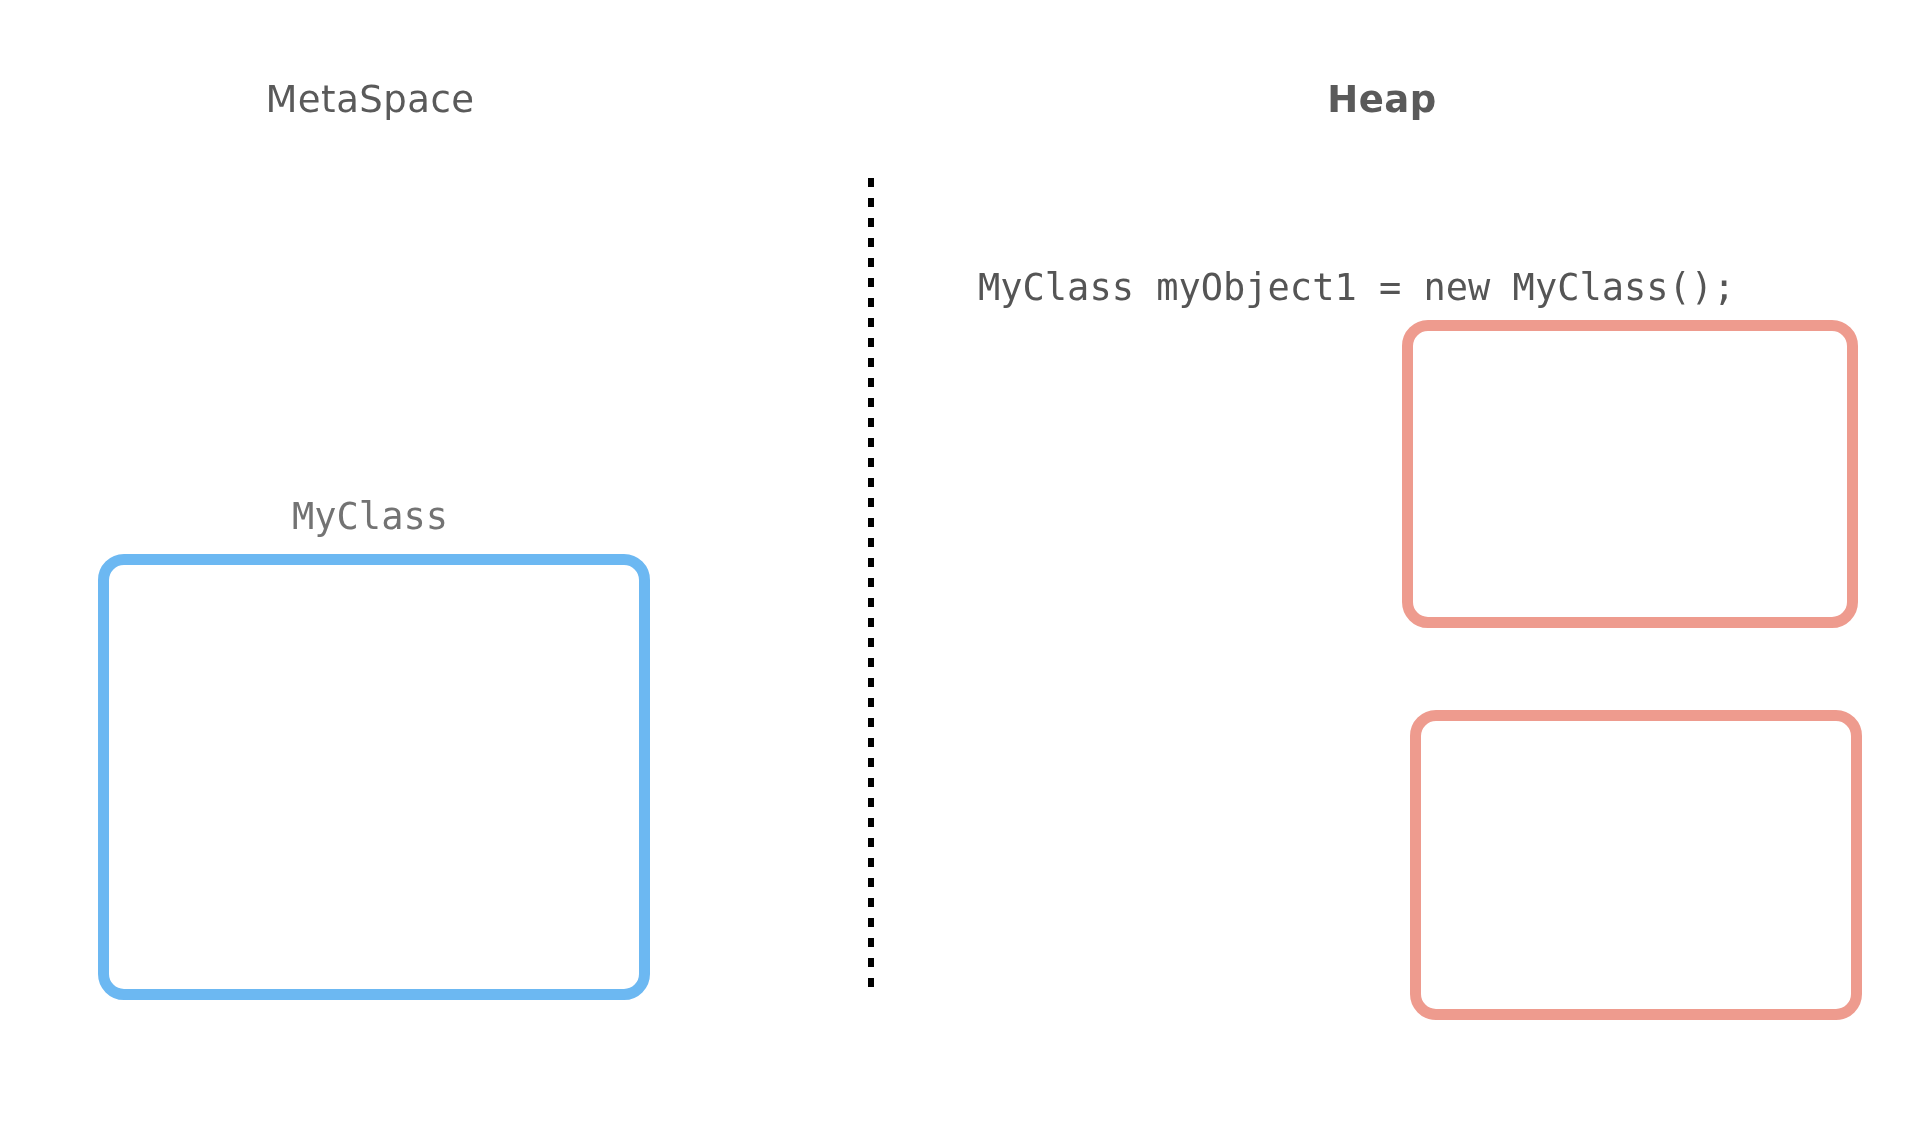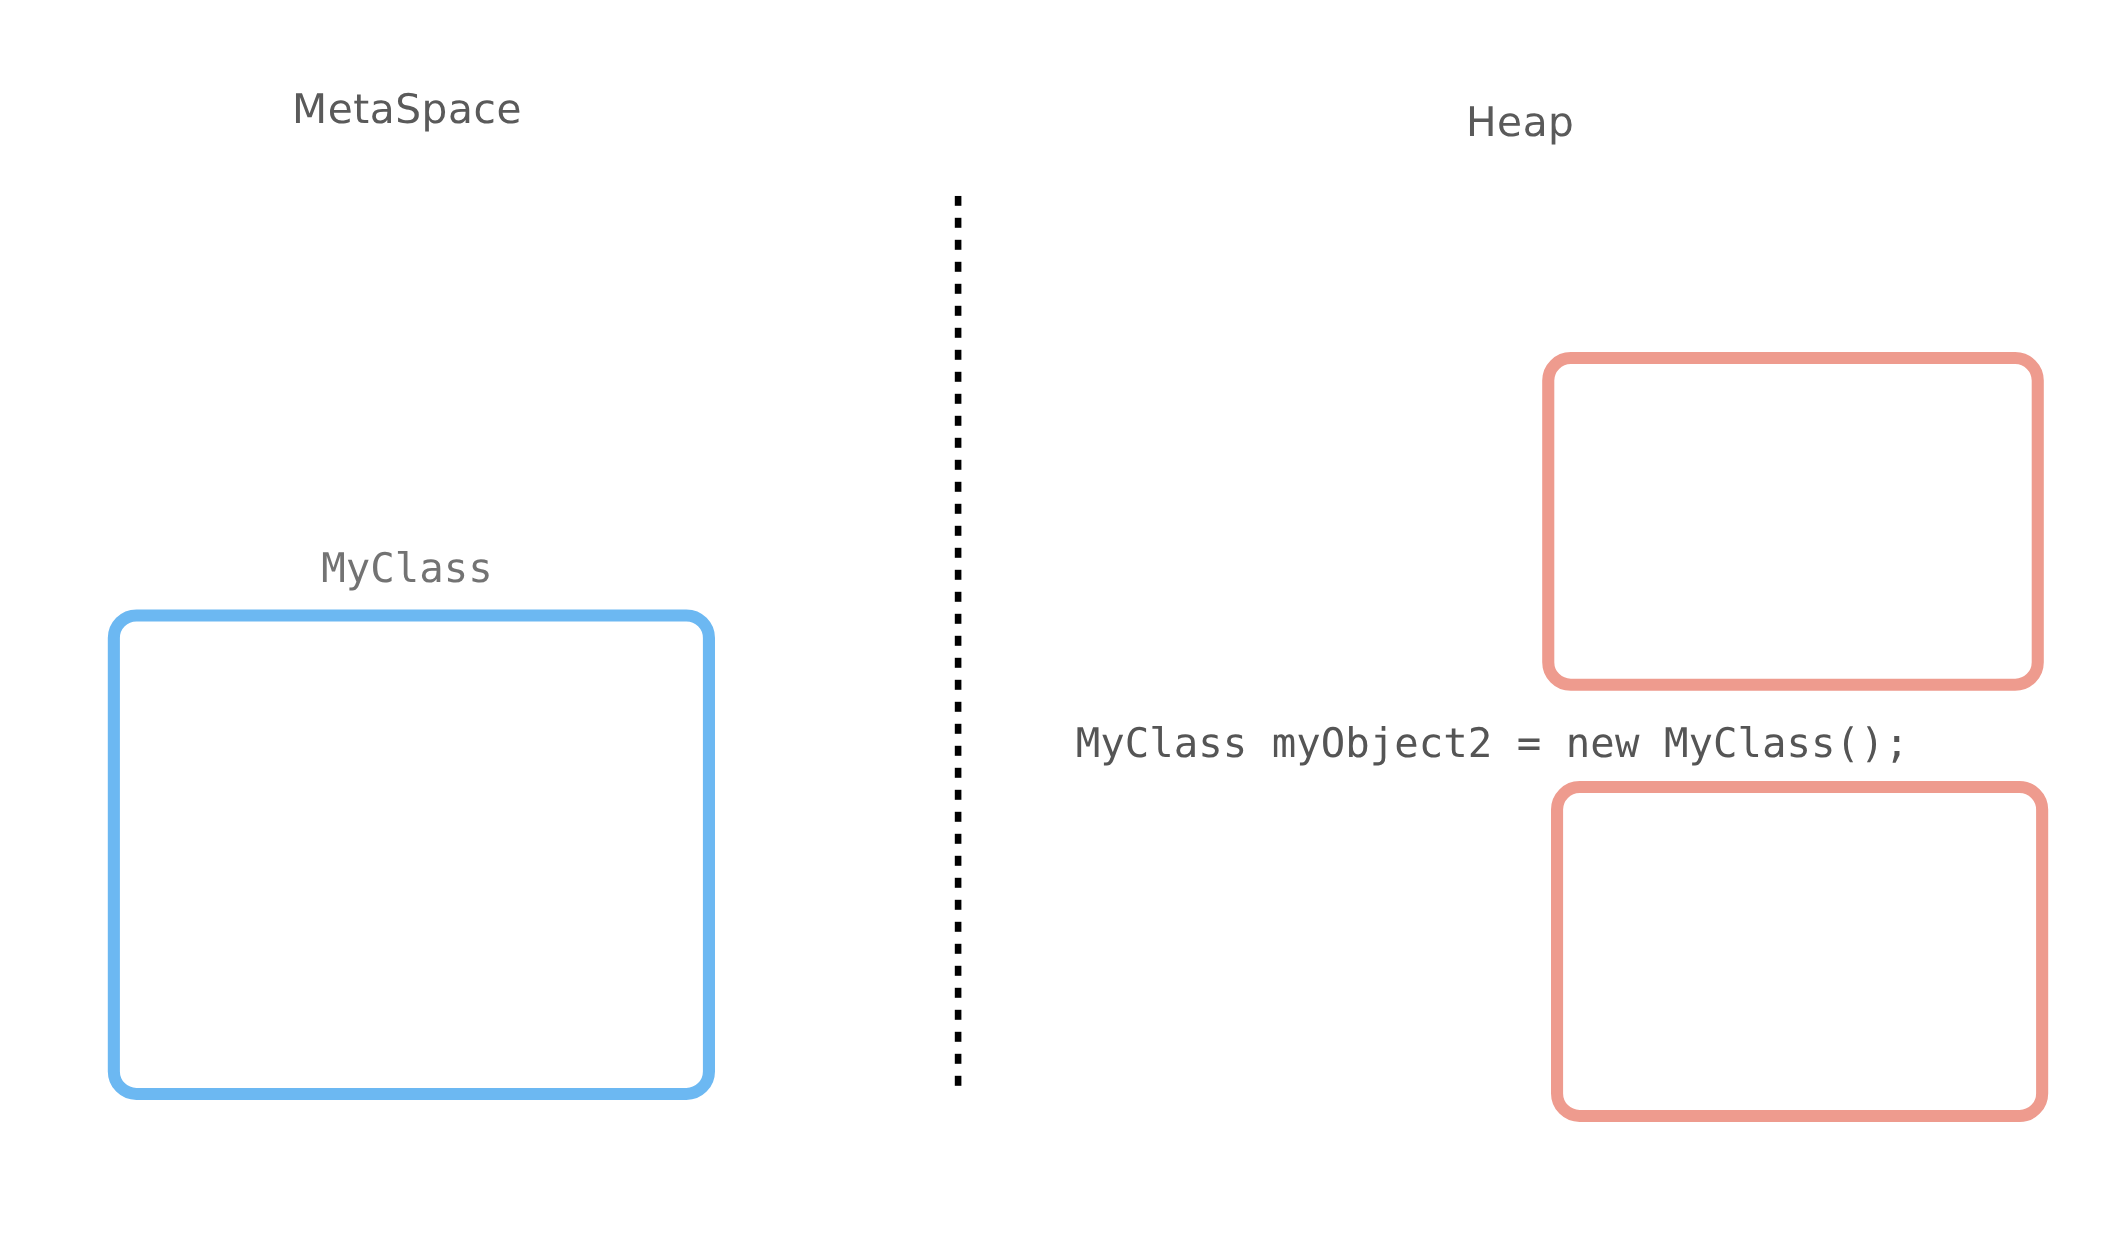--- a/index.html
+++ b/index.html
@@ -27,21 +27,21 @@
     font-family: "DejaVu Sans", "Liberation Sans", sans-serif;
     font-size: 37px;
     font-weight: 400;
     color: #5a5a5a;
     letter-spacing: 0.5px;
     text-align: center;
     white-space: nowrap;
     transform: translateX(-50%);
   }
   #metaspace-title { left: 370px; top: 78px; }
-  #heap-title      { left: 1382px; top: 90px; }
+  #heap-title      { left: 1382px; top: 78px; font-weight: bold; }
 
   
   #divider {
     position: absolute;
     left: 868px;
     top: 178px;
     width: 6px;
     height: 818px;
     background-image: linear-gradient(to bottom, #000000 0, #000000 9px, rgba(0,0,0,0) 9px, rgba(0,0,0,0) 20px);
     background-size: 6px 20px;
@@ -101,28 +101,28 @@
   <div class="box box-blue-outer" id="metaspace-class-box">
 
     
 
   </div>
 
   <div id="divider"></div>
 
   <div class="section-title" id="heap-title">Heap</div>
 
+  <div class="statement" id="statement-1">MyClass myObject1 = new MyClass();</div>
 
   <div class="box box-red-outer" id="object1-box">
 
     
 
   </div>
 
-  <div class="statement" id="statement-2">MyClass myObject2 = new MyClass();</div>
 
   <div class="box box-red-outer" id="object2-box">
 
     
 
   </div>
 
 </div>
 
 </body></html>

